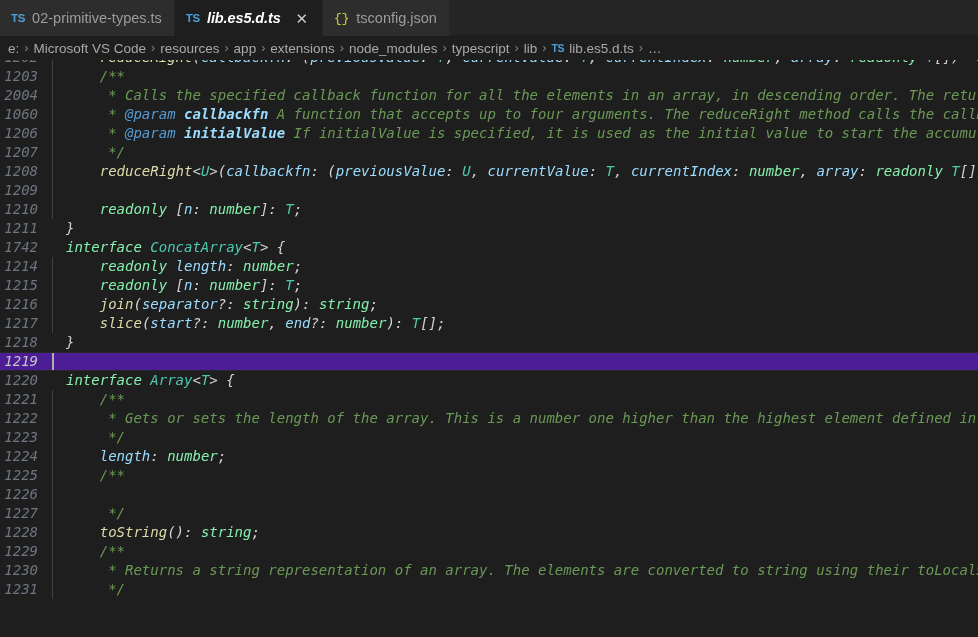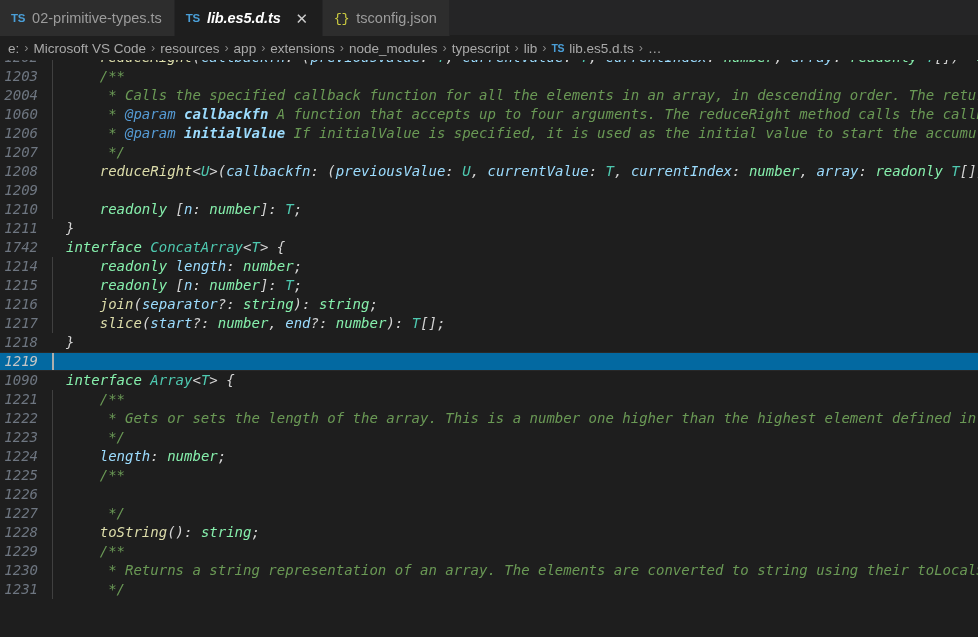--- a/index.html
+++ b/index.html
@@ -93,21 +93,21 @@
     right: 0;
   }
   .line {
     height: 19px;
     line-height: 19px;
     display: flex;
     position: relative;
     white-space: pre;
   }
   .line.current {
-    background: #0369a1;
+    background: #4c1d95;
     box-shadow: inset 0 1px 0 #282828, inset 0 -1px 0 #282828;
   }
   .ln {
     width: 52px;
     min-width: 52px;
     text-align: right;
     padding-right: 14px;
     color: #6e7681;
     font-size: 14px;
     user-select: none;
@@ -221,21 +221,21 @@
       <div class="line"><div class="ln">1209</div><div class="code"><div class="guide" style="left: 0px;"></div></div></div>
       <div class="line"><div class="ln">1210</div><div class="code">    <span class="kw">readonly</span> <span class="pn">[</span><span class="var">n</span><span class="pn">:</span> <span class="kw">number</span><span class="pn">]:</span> <span class="typ">T</span><span class="pn">;</span><div class="guide" style="left: 0px;"></div></div></div>
       <div class="line"><div class="ln">1211</div><div class="code"><span class="pn">}</span></div></div>
       <div class="line"><div class="ln">1742</div><div class="code"><span class="kw">interface</span> <span class="typ">ConcatArray</span><span class="pn">&lt;</span><span class="typ">T</span><span class="pn">&gt;</span> <span class="pn">{</span></div></div>
       <div class="line"><div class="ln">1214</div><div class="code">    <span class="kw">readonly</span> <span class="var">length</span><span class="pn">:</span> <span class="kw">number</span><span class="pn">;</span><div class="guide" style="left: 0px;"></div></div></div>
       <div class="line"><div class="ln">1215</div><div class="code">    <span class="kw">readonly</span> <span class="pn">[</span><span class="var">n</span><span class="pn">:</span> <span class="kw">number</span><span class="pn">]:</span> <span class="typ">T</span><span class="pn">;</span><div class="guide" style="left: 0px;"></div></div></div>
       <div class="line"><div class="ln">1216</div><div class="code">    <span class="fn">join</span><span class="pn">(</span><span class="var">separator</span><span class="pn">?:</span> <span class="kw">string</span><span class="pn">):</span> <span class="kw">string</span><span class="pn">;</span><div class="guide" style="left: 0px;"></div></div></div>
       <div class="line"><div class="ln">1217</div><div class="code">    <span class="fn">slice</span><span class="pn">(</span><span class="var">start</span><span class="pn">?:</span> <span class="kw">number</span><span class="pn">,</span> <span class="var">end</span><span class="pn">?:</span> <span class="kw">number</span><span class="pn">):</span> <span class="typ">T</span><span class="pn">[];</span><div class="guide" style="left: 0px;"></div></div></div>
       <div class="line"><div class="ln">1218</div><div class="code"><span class="pn">}</span></div></div>
       <div class="line current"><div class="ln">1219</div><div class="code"><div class="cursor" style="left: 0px;"></div></div></div>
-      <div class="line"><div class="ln">1090</div><div class="code"><span class="kw">interface</span> <span class="typ">Array</span><span class="pn">&lt;</span><span class="typ">T</span><span class="pn">&gt;</span> <span class="pn">{</span></div></div>
+      <div class="line"><div class="ln">1220</div><div class="code"><span class="kw">interface</span> <span class="typ">Array</span><span class="pn">&lt;</span><span class="typ">T</span><span class="pn">&gt;</span> <span class="pn">{</span></div></div>
       <div class="line"><div class="ln">1221</div><div class="code"><span class="cm">    /**</span><div class="guide" style="left: 0px;"></div></div></div>
       <div class="line"><div class="ln">1222</div><div class="code"><span class="cm">     * Gets or sets the length of the array. This is a number one higher than the highest element defined in an array.</span><div class="guide" style="left: 0px;"></div></div></div>
       <div class="line"><div class="ln">1223</div><div class="code"><span class="cm">     */</span><div class="guide" style="left: 0px;"></div></div></div>
       <div class="line"><div class="ln">1224</div><div class="code">    <span class="var">length</span><span class="pn">:</span> <span class="kw">number</span><span class="pn">;</span><div class="guide" style="left: 0px;"></div></div></div>
       <div class="line"><div class="ln">1225</div><div class="code"><span class="cm">    /**</span><div class="guide" style="left: 0px;"></div></div></div>
       <div class="line"><div class="ln">1226</div><div class="code"><div class="guide" style="left: 0px;"></div></div></div>
       <div class="line"><div class="ln">1227</div><div class="code"><span class="cm">     */</span><div class="guide" style="left: 0px;"></div></div></div>
       <div class="line"><div class="ln">1228</div><div class="code">    <span class="fn">toString</span><span class="pn">():</span> <span class="kw">string</span><span class="pn">;</span><div class="guide" style="left: 0px;"></div></div></div>
       <div class="line"><div class="ln">1229</div><div class="code"><span class="cm">    /**</span><div class="guide" style="left: 0px;"></div></div></div>
       <div class="line"><div class="ln">1230</div><div class="code"><span class="cm">     * Returns a string representation of an array. The elements are converted to string using their toLocalString meth</span><div class="guide" style="left: 0px;"></div></div></div>

